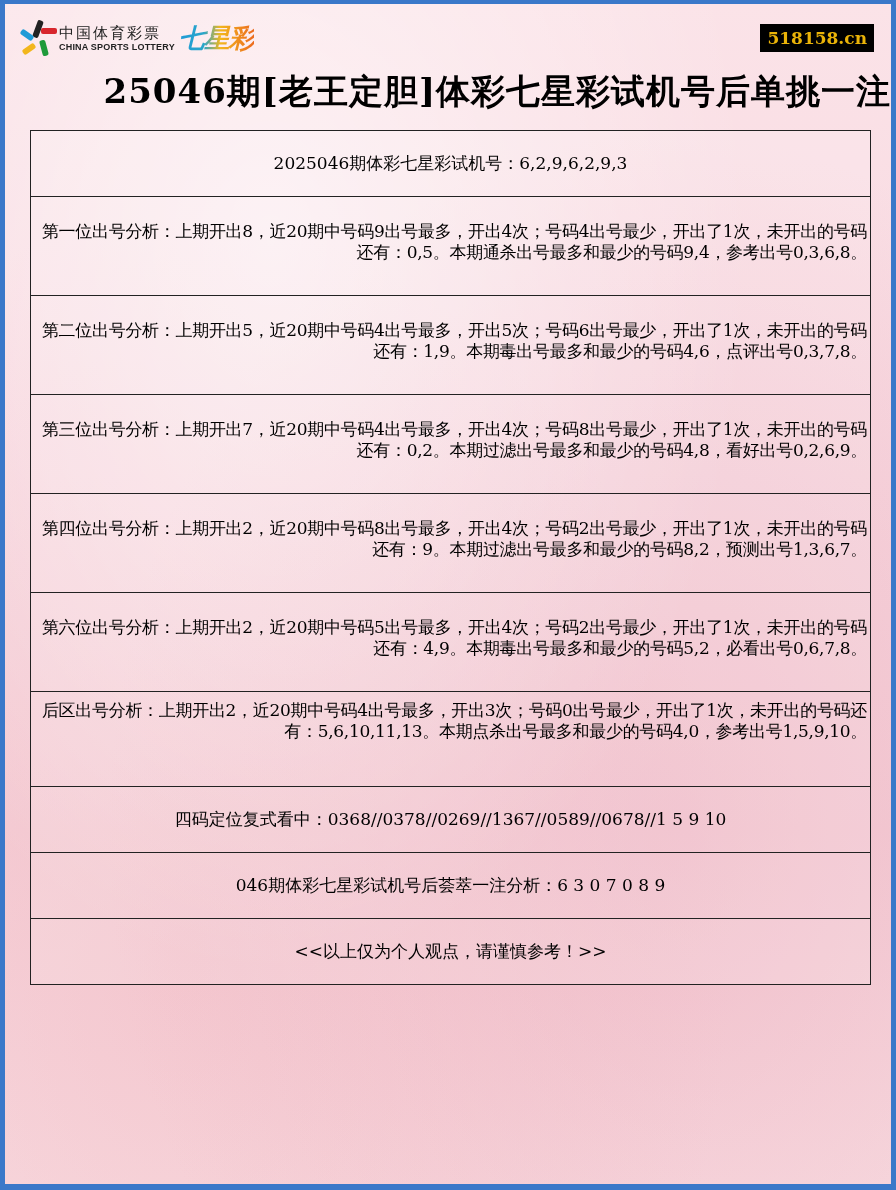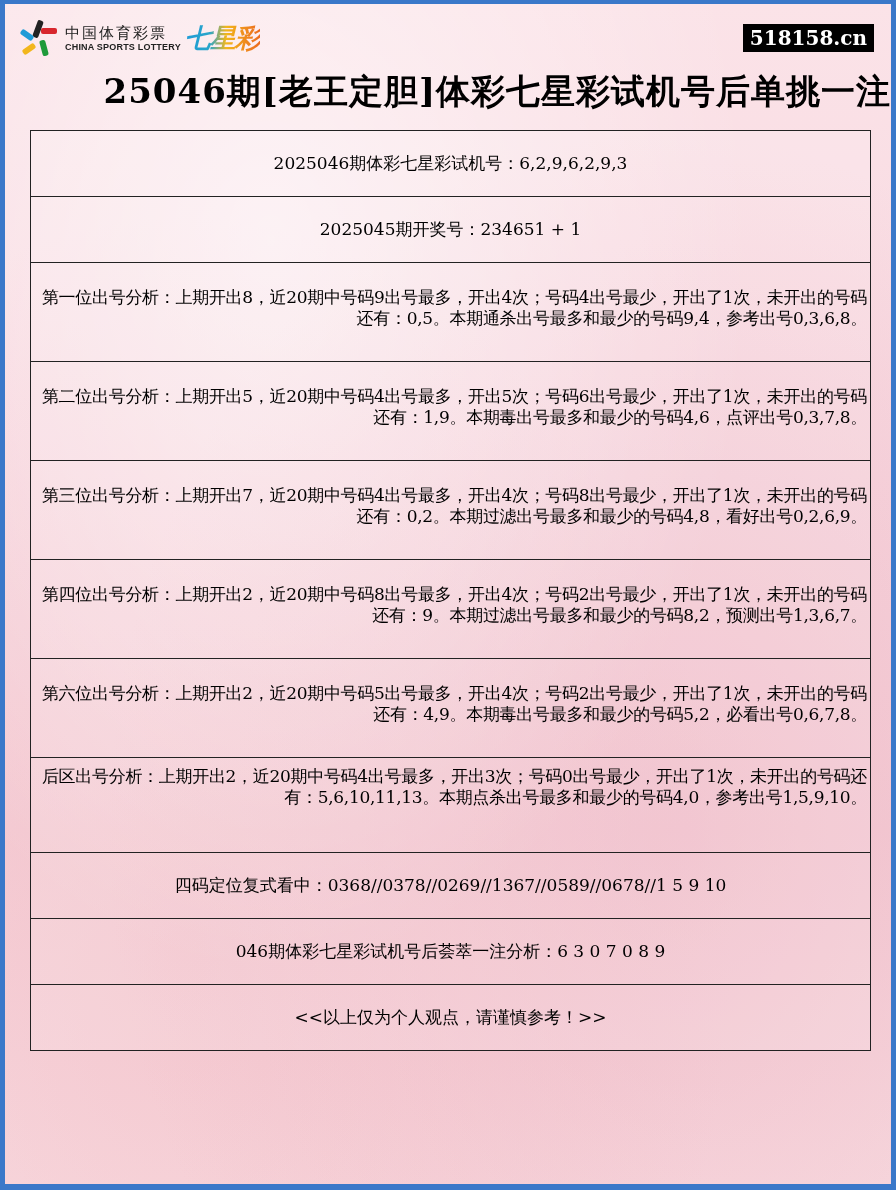--- a/index.html
+++ b/index.html
@@ -16,34 +16,34 @@
       background:
         radial-gradient(ellipse at 30% 20%, rgba(255,255,255,0.55), rgba(255,255,255,0) 55%),
         radial-gradient(ellipse at 75% 70%, rgba(230,150,170,0.35), rgba(255,255,255,0) 60%),
         radial-gradient(ellipse at 20% 80%, rgba(240,170,180,0.35), rgba(255,255,255,0) 55%),
         linear-gradient(180deg, #fbe3e8 0%, #f7d7df 40%, #f5d2da 70%, #f8dde2 100%);
     }
     .header { position: absolute; left: 0; top: 0; right: 0; height: 126px; }
     .logo { position: absolute; left: 14px; top: 14px; display: flex; align-items: center; }
     .logo-mark { width: 40px; height: 40px; position: relative; }
     .logo-mark span { position: absolute; display: block; height: 6px; border-radius: 2px; }
-    .logo-text { margin-left: 6px; display: flex; flex-direction: column; }
+    .logo-text { display: flex; flex-direction: column; }
     .logo-cn { font-family: "DejaVu Sans", sans-serif; font-size: 15px; color: #222; letter-spacing: 2px; line-height: 18px; }
     .logo-en { font-family: "Liberation Sans", sans-serif; font-size: 9px; font-weight: bold; color: #222; letter-spacing: 0.2px; line-height: 11px; }
     .logo-brand {
       margin-left: 4px;
       font-family: "DejaVu Sans", sans-serif; font-weight: bold; font-style: italic;
       font-size: 26px; letter-spacing: -1px;
       background: linear-gradient(90deg, #1e9bd7 0%, #2aa6c9 33%, #f2b61c 55%, #ec6a1e 100%);
       -webkit-background-clip: text; background-clip: text; color: transparent;
     }
     .site-badge {
       position: absolute; right: 17px; top: 20px;
-      background: #000; color: #ffffff;
-      font-family: "DejaVu Serif", serif; font-weight: bold; font-size: 20px;
+      background: #000; color: #eab308;
+      font-family: "DejaVu Serif", serif; font-weight: bold; font-size: 17px;
       padding: 3px 7px; line-height: 22px;
     }
     .page-title {
       position: absolute; left: 0; right: 0; top: 64px;
       text-align: right; font-size: 34px; line-height: 46px;
       font-family: "DejaVu Serif", serif; color: #000; letter-spacing: 1px;
     }
     table.content {
       position: absolute; left: 25px; top: 126px;
       width: 841px; border-collapse: collapse;
@@ -81,23 +81,20 @@
     <div class="site-badge">518158.cn</div>
     <h1 class="page-title">25046期[老王定胆]体彩七星彩试机号后单挑一注</h1>
   </div>
 
   <table class="content">
     <tbody>
         <tr>
       <td class="center">2025046期体彩七星彩试机号：6,2,9,6,2,9,3</td>
     </tr>
     <tr>
-      <td class="center">2025045期开奖号：234651 + 1</td>
-    </tr>
-    <tr>
       <td class="analysis">第一位出号分析：上期开出8，近20期中号码9出号最多，开出4次；号码4出号最少，开出了1次，未开出的号码还有：0,5。本期通杀出号最多和最少的号码9,4，参考出号0,3,6,8。</td>
     </tr>
     <tr>
       <td class="analysis">第二位出号分析：上期开出5，近20期中号码4出号最多，开出5次；号码6出号最少，开出了1次，未开出的号码还有：1,9。本期毒出号最多和最少的号码4,6，点评出号0,3,7,8。</td>
     </tr>
     <tr>
       <td class="analysis">第三位出号分析：上期开出7，近20期中号码4出号最多，开出4次；号码8出号最少，开出了1次，未开出的号码还有：0,2。本期过滤出号最多和最少的号码4,8，看好出号0,2,6,9。</td>
     </tr>
     <tr>
       <td class="analysis">第四位出号分析：上期开出2，近20期中号码8出号最多，开出4次；号码2出号最少，开出了1次，未开出的号码还有：9。本期过滤出号最多和最少的号码8,2，预测出号1,3,6,7。</td>

